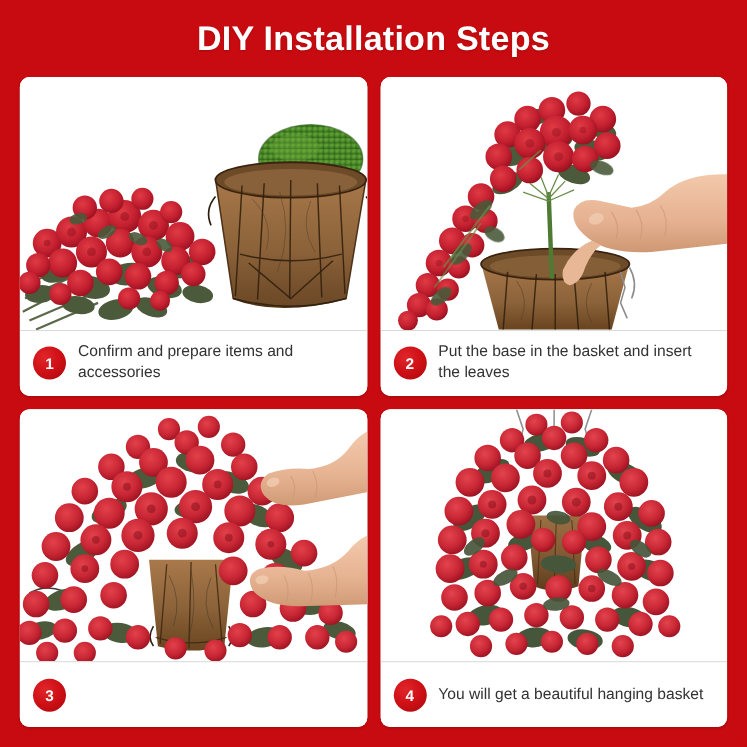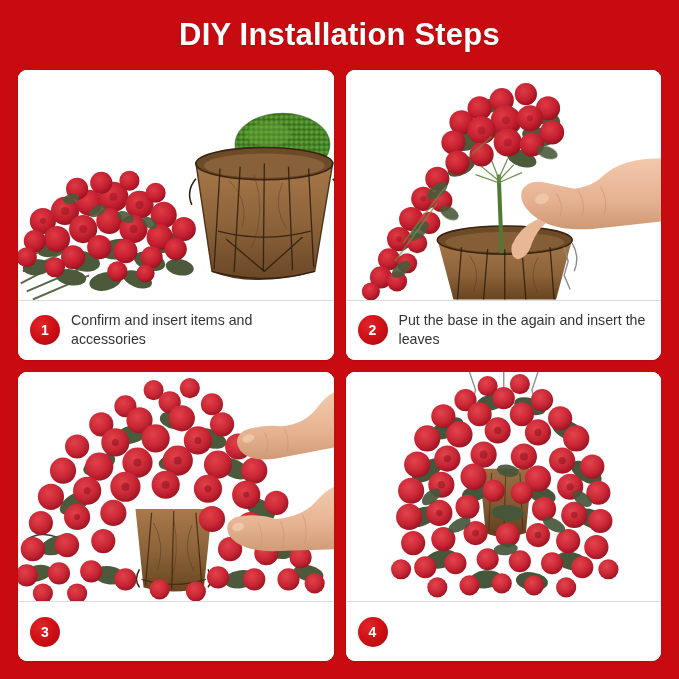--- a/index.html
+++ b/index.html
@@ -201,21 +201,21 @@
               <ellipse cx="84" cy="140" rx="9" ry="5" transform="rotate(-30 84 140)"></ellipse>
               <ellipse cx="112" cy="146" rx="9" ry="5" transform="rotate(25 112 146)"></ellipse>
               <ellipse cx="58" cy="128" rx="8" ry="5" transform="rotate(-15 58 128)"></ellipse>
               <ellipse cx="136" cy="152" rx="8" ry="5" transform="rotate(35 136 152)"></ellipse>
             </g>
           </g>
         </svg>
       </div>
       <div class="caption">
         <div class="badge">1</div>
-        <div class="cap-text">Confirm and insert items and accessories</div>
+        <div class="cap-text">Confirm and prepare items and accessories</div>
       </div>
     </div>
 
     <div class="card">
       <div class="photo">
         <svg viewBox="0 0 324 228" preserveAspectRatio="xMidYMid slice">
           <defs>
             <linearGradient id="skinG2" x1="0" y1="0" x2="0" y2="1">
               <stop offset="0%" stop-color="#f3c9ab"></stop>
                 <stop offset="60%" stop-color="#e5b191"></stop>
@@ -335,21 +335,21 @@
             <g stroke="#6b8f4a" stroke-width="1.3" fill="none" opacity=".9">
               <path d="M104 116 L62 172"></path>
                 <path d="M96 132 L54 190"></path>
               <path d="M150 66 L130 84"></path>
             </g>
           </g>
         </svg>
       </div>
       <div class="caption">
         <div class="badge">2</div>
-        <div class="cap-text">Put the base in the again and insert the leaves</div>
+        <div class="cap-text">Put the base in the basket and insert the leaves</div>
       </div>
     </div>
 
     <div class="card">
       <div class="photo">
         <svg viewBox="0 0 324 228" preserveAspectRatio="xMidYMid slice">
           <defs>
             <linearGradient id="skinG3" x1="0" y1="0" x2="0" y2="1">
               <stop offset="0%" stop-color="#f4cbae"></stop>
                 <stop offset="60%" stop-color="#e6b392"></stop>
@@ -620,17 +620,18 @@
               <ellipse cx="164" cy="176" rx="12" ry="6" transform="rotate(-6 164 176)"></ellipse>
               <ellipse cx="90" cy="124" rx="11" ry="6" transform="rotate(-38 90 124)"></ellipse>
               <ellipse cx="240" cy="126" rx="11" ry="6" transform="rotate(36 240 126)"></ellipse>
               <ellipse cx="166" cy="98" rx="11" ry="6" transform="rotate(10 166 98)"></ellipse>
             </g>
           </g>
         </svg>
       </div>
       <div class="caption">
         <div class="badge">4</div>
+        <div class="cap-text">You will get a beautiful hanging basket</div>
       </div>
     </div>
 
   </div>
 </div>
 
 </body></html>

